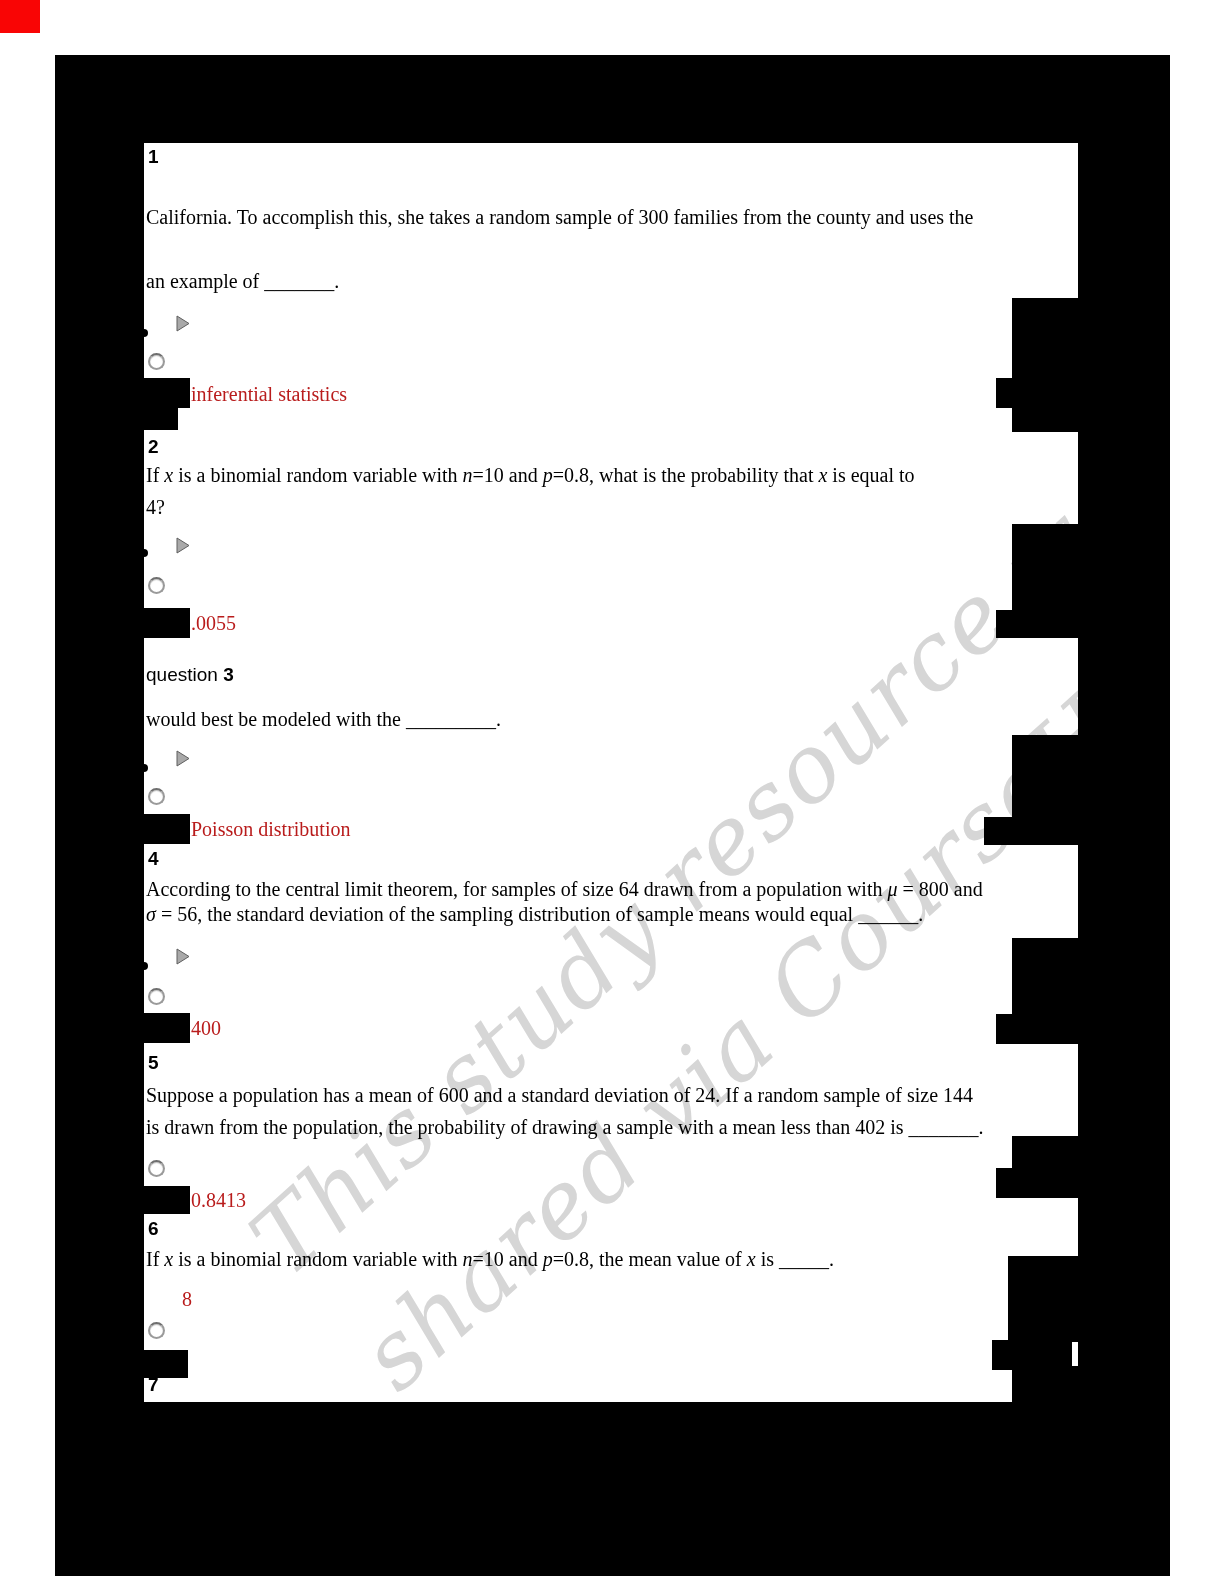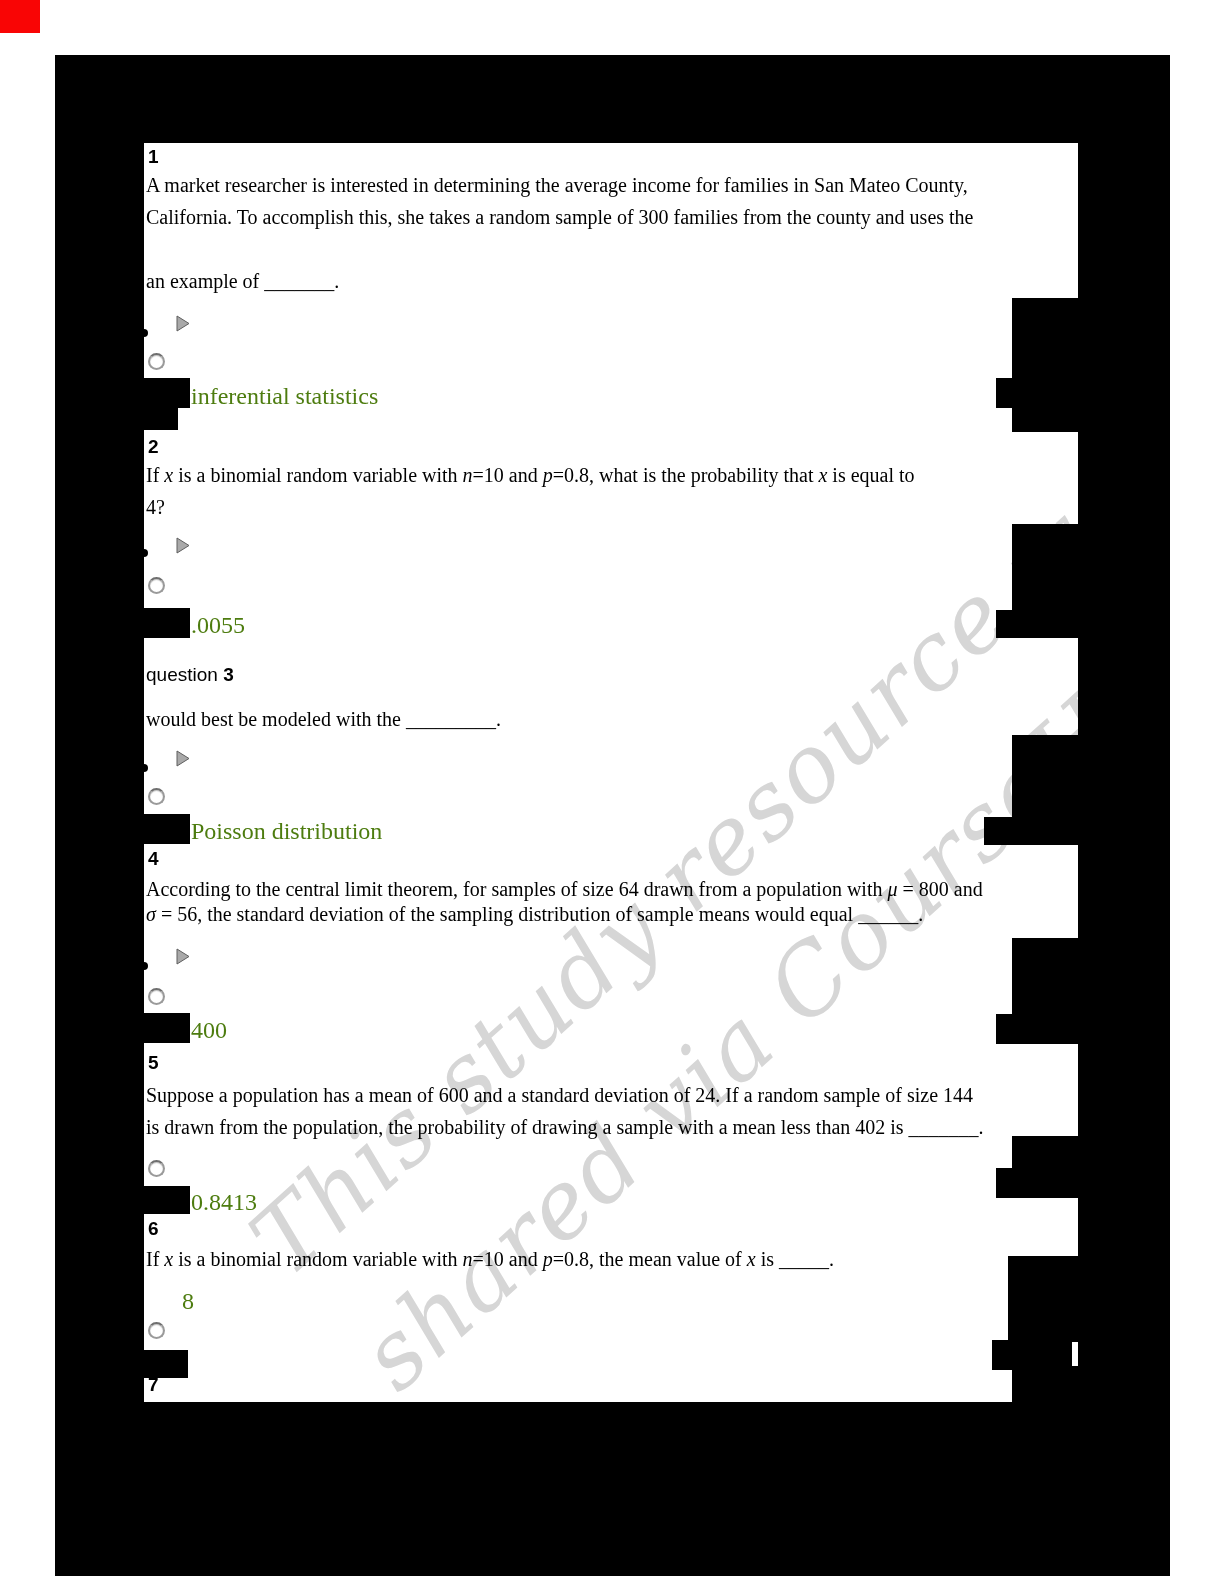--- a/index.html
+++ b/index.html
@@ -11,21 +11,21 @@
   .content{background:#fff;}
   
   #wm-clip{position:absolute;left:144px;top:143px;width:934px;height:1259px;overflow:hidden;pointer-events:none;}
   .wm{position:absolute;left:0;top:0;font-family:"DejaVu Serif", serif;font-style:italic;
       font-size:94px;white-space:nowrap;color:#d6d6d6;transform-origin:0 0;letter-spacing:2px;}
   
   .qlabel{position:absolute;font-family:"Liberation Sans", sans-serif;font-weight:bold;
           font-size:19px;color:#000;white-space:pre;}
   .qlabel .qprefix{font-weight:normal;}
   .qline{position:absolute;font-size:20px;color:#000;white-space:pre;line-height:26px;}
-  .ansline{position:absolute;font-size:24px;color:#4d7c0f;white-space:pre;}
+  .ansline{position:absolute;font-size:20px;color:#b91c1c;white-space:pre;}
   .qline i, .ansline i{font-style:italic;}
   
   .bullet{position:absolute;width:8px;height:8px;border-radius:50%;background:#000;}
   .radio{position:absolute;width:13px;height:13px;border-radius:50%;background:#fff;
          border:2px solid #9a9a9a;border-top-color:#6f6f6f;box-shadow:inset 0 1px 1px rgba(0,0,0,0.25);}
   .redact{position:absolute;background:#000;}
   .arrow{position:absolute;width:14px;height:17px;}
   .redmark{position:absolute;left:0;top:0;width:40px;height:33px;background:#f90505;}
 </style>
 </head>
@@ -35,21 +35,20 @@
 
   <div class="abs frame" style="left:55px;top:55px;width:1115px;height:1521px;"></div>
   <div class="abs content" style="left:144px;top:143px;width:934px;height:1259px;"></div>
 
   <div id="wm-clip">
     <div class="wm" style="transform:translate(86px,1072px) rotate(-42deg);">This study resource was</div>
     <div class="wm" style="transform:translate(196px,1187px) rotate(-42deg);">shared via CourseHero.co</div>
   </div>
 
   <div class="qlabel" style="left:148px;top:146px;">1</div>
-  <div class="qline" style="left:146px;top:172px;">A market researcher is interested in determining the average income for families in San Mateo County,</div>
   <div class="qline" style="left:146px;top:204px;">California. To accomplish this, she takes a random sample of 300 families from the county and uses the</div>
   <div class="qline" style="left:146px;top:268px;">an example of _______.</div>
 
   <div class="bullet" style="left:140px;top:329px;"></div>
   <div class="arrow" style="left:176px;top:315px;">
     <svg width="14" height="17" viewBox="0 0 14 17">
         <polygon points="1,1 13,8.5 1,16" fill="#a9a9a9" stroke="#5f5f5f" stroke-width="1"></polygon>
       </svg>
   </div>
   <div class="radio" style="left:148px;top:353px;"></div>

